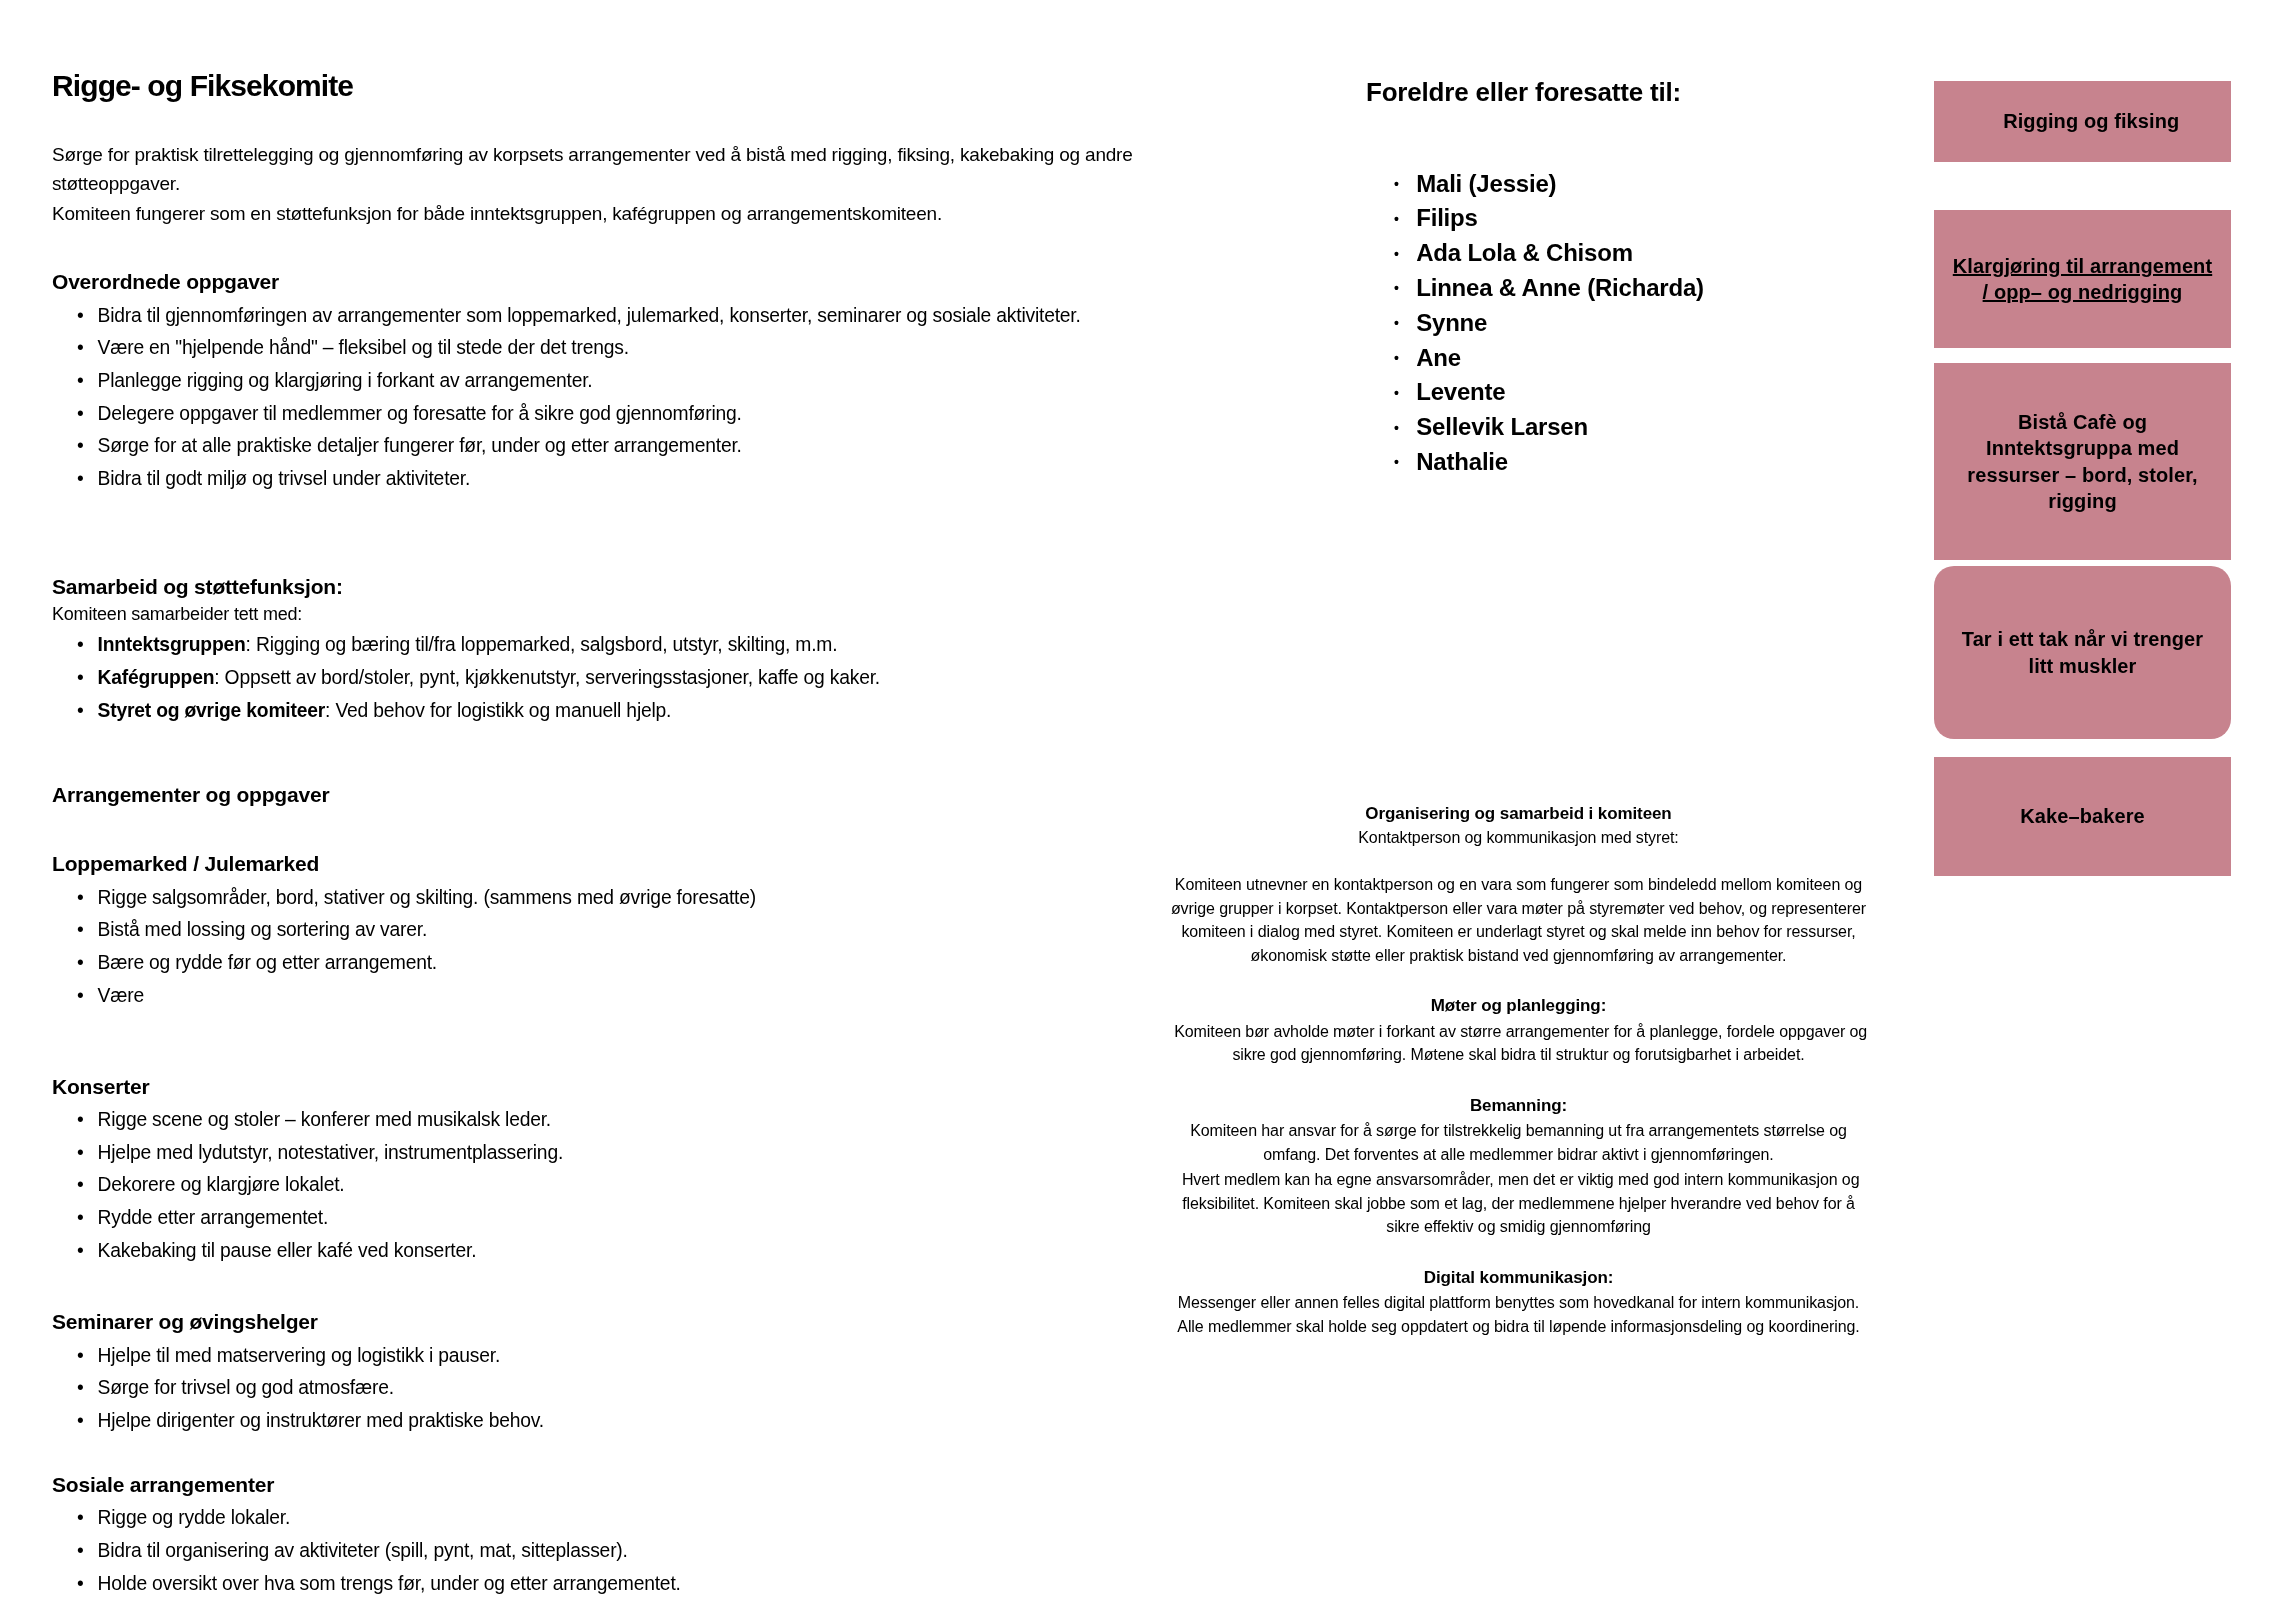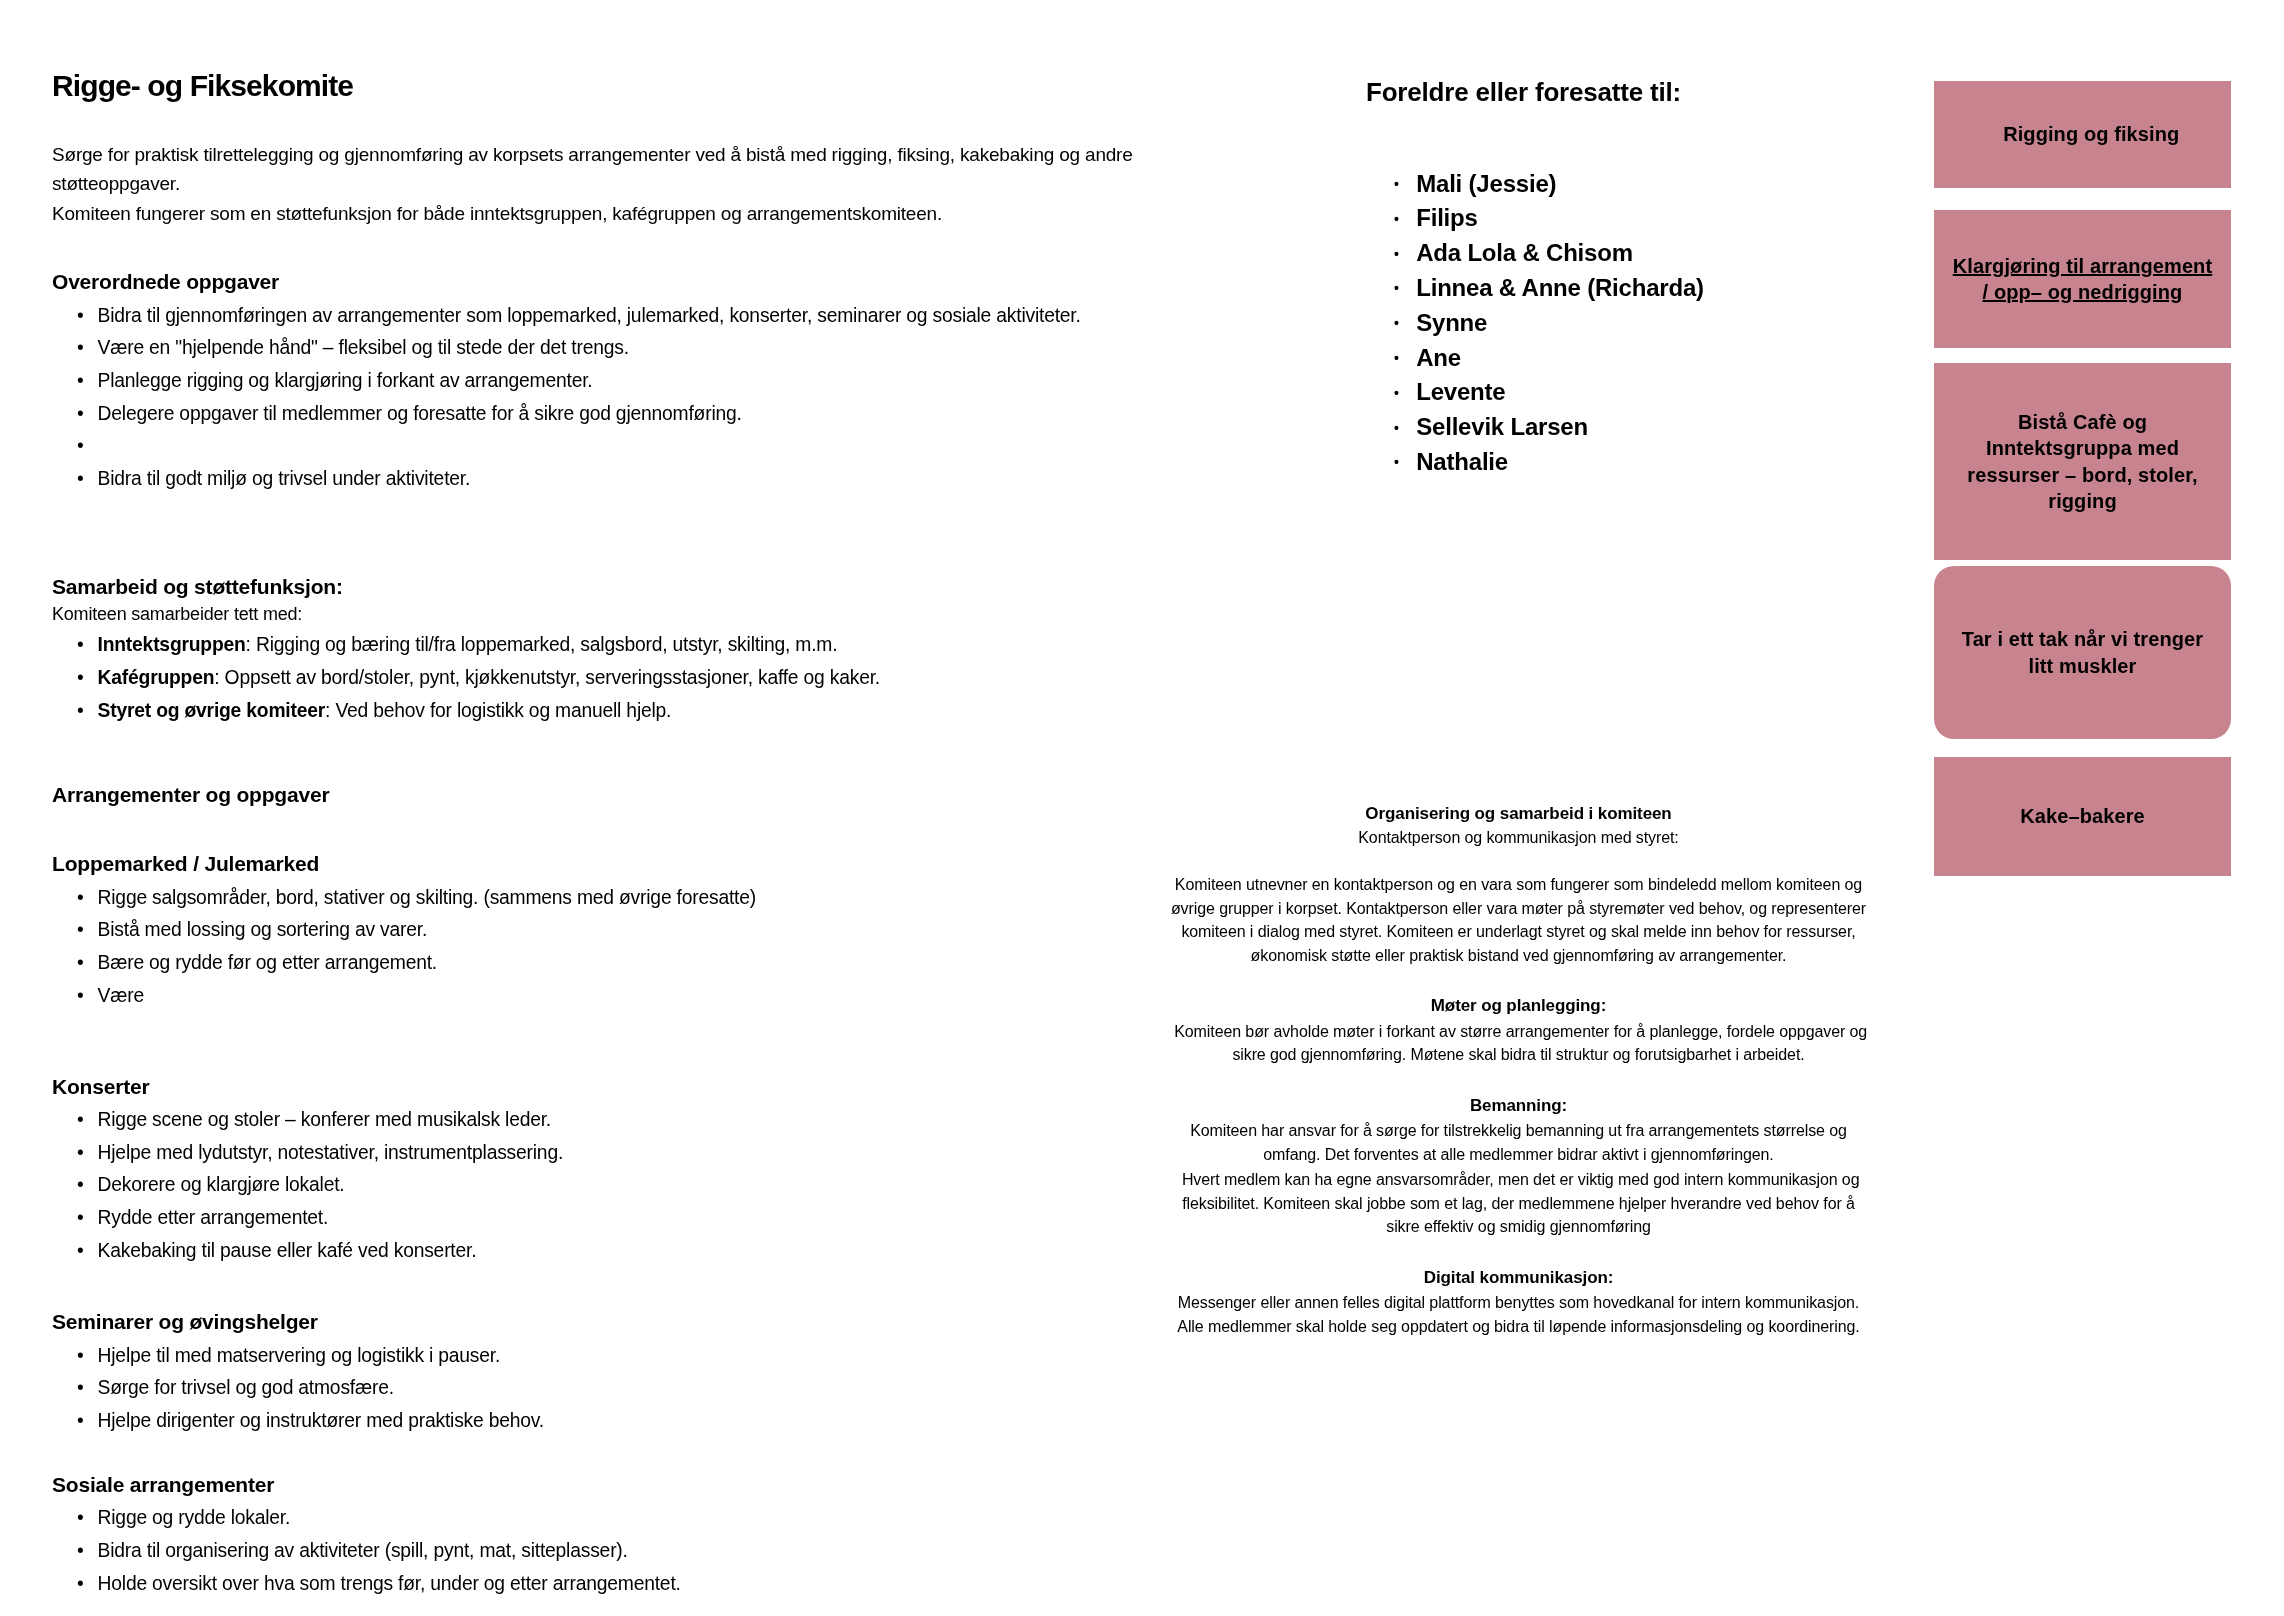--- a/index.html
+++ b/index.html
@@ -122,21 +122,21 @@
     text-align:center;
     box-sizing:border-box;
     padding:9.2px 17.5px;
   }
   .box .box-label{
     font-size:20px;
     font-weight:700;
     line-height:1.32;
     letter-spacing:0.1px;
   }
-  .box1{top:81px;height:107px;padding-left:35px;}
+  .box1{top:81px;height:81px;padding-left:35px;}
   .box2{top:210px;height:138px;text-decoration:underline;}
   .box3{top:363px;height:197px;}
   .box4{top:566px;height:173px;border-radius:20px;}
   .box5{top:757px;height:119px;}
 </style>
 </head>
 <body>
 
 <div class="page">
 
@@ -159,20 +159,21 @@
           <div class="b-item">
             <span class="dot">•</span>
             <span class="txt">Planlegge rigging og klargjøring i forkant av arrangementer.</span>
           </div>
           <div class="b-item">
             <span class="dot">•</span>
             <span class="txt">Delegere oppgaver til medlemmer og foresatte for å sikre god gjennomføring.</span>
           </div>
           <div class="b-item">
             <span class="dot">•</span>
+            <span class="txt">Sørge for at alle praktiske detaljer fungerer før, under og etter arrangementer.</span>
           </div>
           <div class="b-item">
             <span class="dot">•</span>
             <span class="txt">Bidra til godt miljø og trivsel under aktiviteter.</span>
           </div>
         </div>
     </div>
 
     <div class="sec sec-samarbeid">
       <h2>Samarbeid og støttefunksjon:</h2>

